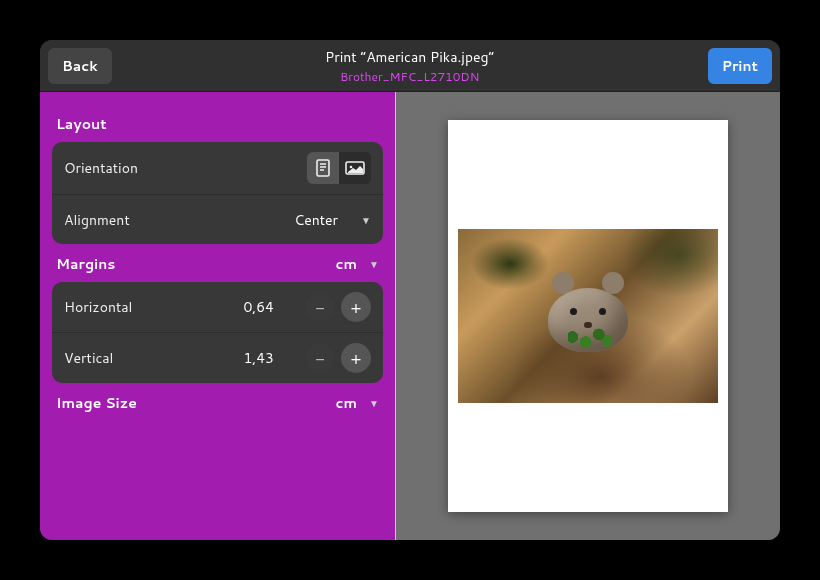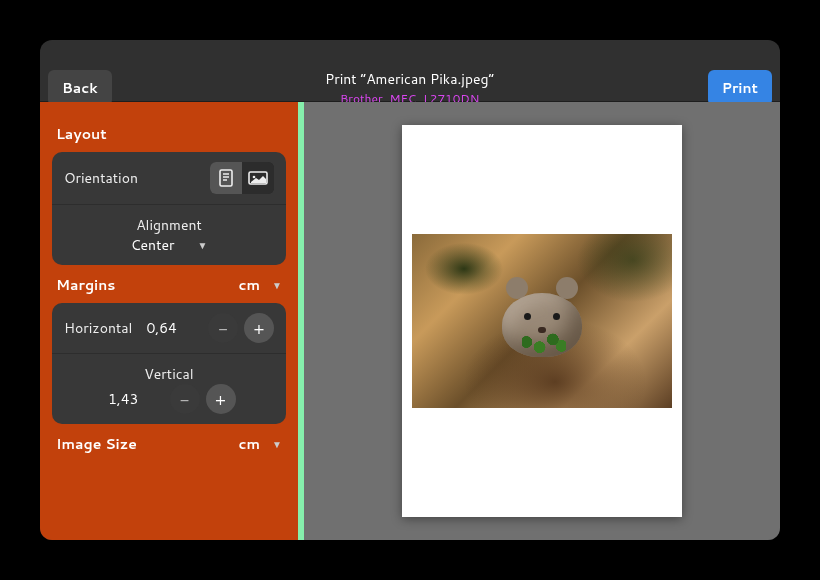--- a/index.html
+++ b/index.html
@@ -2,47 +2,47 @@
 <html><head>
 <meta charset="utf-8">
 <style>
   * { box-sizing: border-box; margin: 0; padding: 0; font-family: Cantarell, "Segoe UI", sans-serif; }
   body { background: #000; width: 820px; height: 580px; display: flex; align-items: center; justify-content: center; }
   .window {
     width: 740px; height: 500px; background: #303030; border-radius: 12px; overflow: hidden;
     display: flex; flex-direction: column; box-shadow: 0 2px 8px rgba(0,0,0,0.5);
   }
   .headerbar {
-    height: 28px; background: #303030; display: flex; align-items: center; justify-content: space-between;
-    padding: 0 8px; border-bottom: 1px solid #1e1e1e; margin-top: 34px;
+    height: 52px; background: #303030; display: flex; align-items: center; justify-content: space-between;
+    padding: 0 8px; border-bottom: 1px solid #1e1e1e;
   }
   .header-center { text-align: center; flex: 1; }
   .header-title { color: #fff; font-size: 14px; font-weight: 400; }
   .header-sub { color: #d946ef; font-size: 12px; margin-top: 1px; }
   .btn {
     background: #444; color: #fff; border: none; border-radius: 6px; padding: 8px 14px;
     font-size: 14px; font-weight: 600; cursor: pointer;
   }
   .btn-suggested { background: #3584e4; }
   .body { flex: 1; display: flex; min-height: 0; }
   .sidebar {
-    width: 264px; background: #c2410c; padding: 12px; overflow-y: auto; border-right: 6px solid #86efac;
+    width: 356px; background: #a21caf; padding: 12px; overflow-y: auto; border-right: 1px solid #86efac;
   }
   .section-title {
     color: #fff; font-size: 14px; font-weight: 700; padding: 10px 4px 8px 4px;
     display: flex; align-items: center; justify-content: space-between;
   }
   .group {
     background: #383838; border-radius: 10px; overflow: hidden;
   }
   .row {
     display: flex; align-items: center; justify-content: space-between;
     padding: 10px 12px; min-height: 50px; color: #fff; font-size: 14px;
   }
-  .row + .row { border-top: 1px solid #2d2d2d; flex-direction: column; }
+  .row + .row { border-top: 1px solid #2d2d2d; }
   .row-label { color: #eee; }
   .row-right { display: flex; align-items: center; gap: 23px; }
   .dropdown-text { color: #fff; font-size: 14px; }
   .chevron { color: #ccc; font-size: 10px; }
   .segmented {
     display: flex; background: #2c2c2c; border-radius: 6px; overflow: hidden;
   }
   .seg-btn {
     width: 32px; height: 32px; display: flex; align-items: center; justify-content: center;
     background: #2c2c2c; cursor: pointer;

